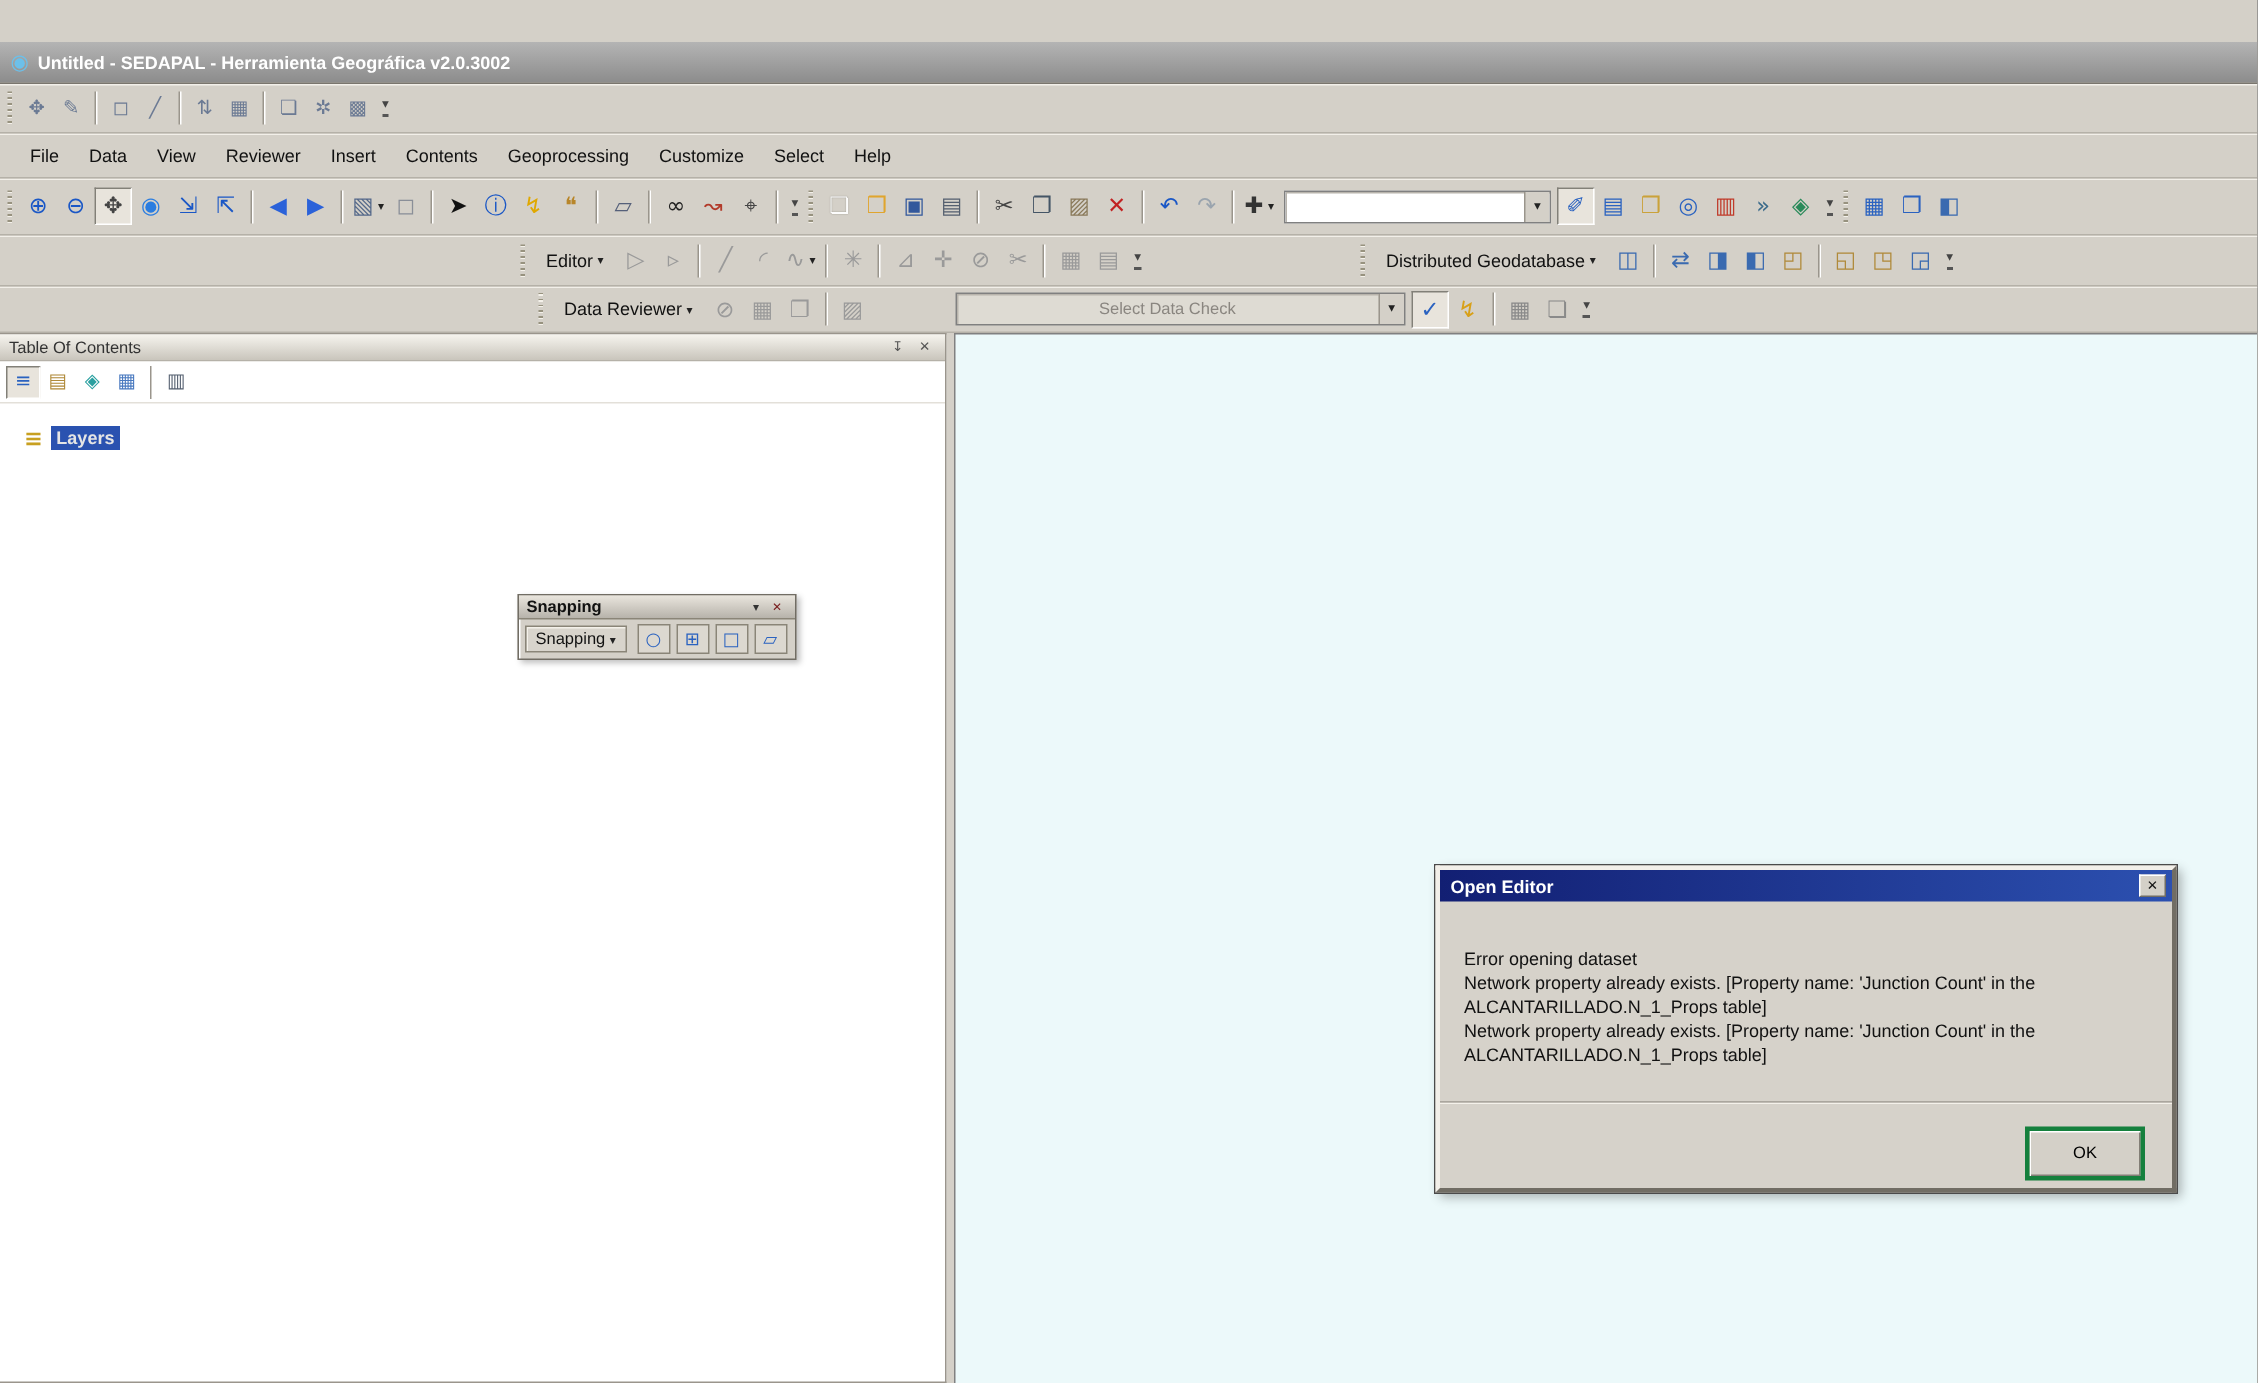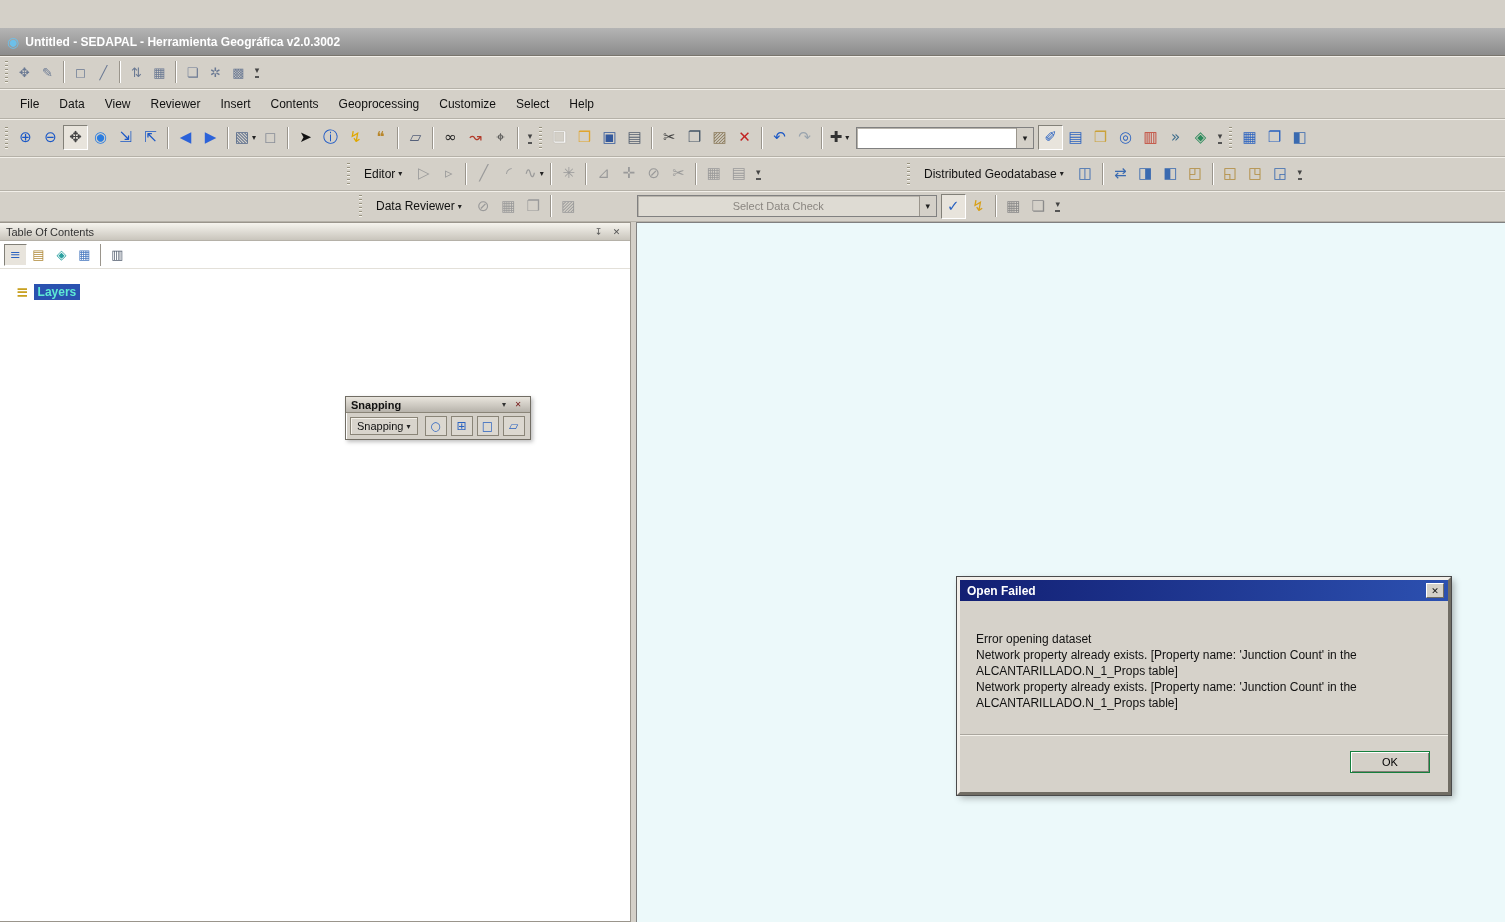--- a/index.html
+++ b/index.html
@@ -70,21 +70,21 @@
   padding:0 6px;font-size:11px;color:#333;border-bottom:1px solid #b5b1a8;}
 .toc-spacer{flex:1;}
 .tt-btn{width:15px;height:13px;display:flex;align-items:center;justify-content:center;
   font-family:"DejaVu Sans",sans-serif;font-size:9px;color:#555;margin-left:3px;}
 .toc-toolbar{height:28px;display:flex;align-items:center;padding:2px 4px;background:#fff;border-bottom:1px solid #e3e0d9;}
 .toc-toolbar .tbtn{min-width:23px;height:22px;}
 .toc-toolbar .glyph{font-size:13px;}
 .toc-tree{padding:14px 0 0 16px;}
 .tree-item{display:flex;align-items:center;font-size:12px;}
 .layers-glyph{font-family:"DejaVu Sans",sans-serif;color:#c8a020;font-size:15px;font-weight:bold;margin-right:5px;}
-.sel{background:#2a52b0;color:#5eead4;font-weight:bold;padding:1px 4px;}
+.sel{background:#2a52b0;color:#e5e5e5;font-weight:bold;padding:1px 4px;}
 .map{position:absolute;left:636px;top:0;right:0;bottom:0;background:#ecf9fa;
   border-left:1px solid #808080;border-top:1px solid #808080;}
 
 
 .snapping-window{position:absolute;left:345px;top:396px;width:186px;background:#d4d0c8;
   border:1px solid #716d64;box-shadow:inset 1px 1px 0 #fff,2px 2px 4px rgba(0,0,0,.25);}
 .snap-titlebar{height:16px;background:linear-gradient(#e9e5dd,#b7b3ab);display:flex;align-items:center;
   padding:0 5px;font-size:11px;font-weight:bold;border-bottom:1px solid #8a8578;}
 .snap-controls{margin-left:auto;display:flex;align-items:center;}
 .snap-ctl{width:14px;height:12px;display:flex;align-items:center;justify-content:center;
@@ -99,22 +99,22 @@
   border:3px solid;border-color:#f2efe9 #716d64 #716d64 #f2efe9;
   box-shadow:0 0 0 1px #4a4a4a,3px 3px 7px rgba(0,0,0,.3);}
 .dialog-titlebar{height:21px;background:linear-gradient(90deg,#121f73,#2c50b0);display:flex;align-items:center;
   padding:0 4px 0 7px;color:#fff;font-weight:bold;font-size:12px;}
 .dlg-close{margin-left:auto;width:18px;height:15px;background:#d4d0c8;border:1px solid;
   border-color:#fff #716d64 #716d64 #fff;display:flex;align-items:center;justify-content:center;
   font-family:"DejaVu Sans",sans-serif;font-size:9px;color:#111;}
 .dialog-body{height:134px;padding:30px 16px 0;font-size:12px;line-height:16px;
   border-bottom:1px solid #aaa69e;box-shadow:0 1px 0 #f4f1ea;}
 .dialog-footer{position:relative;height:57px;}
-.ok-btn{position:absolute;right:18px;top:16px;width:80px;height:22px;background:#d4d0c8;
-  border:1px solid #15803d;box-shadow:inset 1px 1px 0 #fff,inset -1px -1px 0 #827e76;
+.ok-btn{position:absolute;right:18px;top:16px;width:80px;height:36px;background:#d4d0c8;
+  border:3px solid #15803d;box-shadow:inset 1px 1px 0 #fff,inset -1px -1px 0 #827e76;
   font-family:inherit;font-size:11px;cursor:default;}
 </style>
 </head>
 <body>
 
 <div class="screen">
 
 
   <div class="app-titlebar">
     <span class="app-icon">◉</span>
@@ -531,21 +531,21 @@
           </span>
           <span class="tbtn framed">
             <span class="glyph" style="color: rgb(42, 98, 192);">▱</span>
           </span>
         </span>
     </div>
   </div>
 
   <div class="dialog">
     <div class="dialog-titlebar">
-      <span>Open Failed</span>
+      <span>Open Editor</span>
       <span class="dlg-close">✕</span>
     </div>
     <div class="dialog-body">
       <div class="dlg-line">Error opening dataset</div>
       <div class="dlg-line">Network property already exists. [Property name: 'Junction Count' in the ALCANTARILLADO.N_1_Props table]</div>
       <div class="dlg-line">Network property already exists. [Property name: 'Junction Count' in the ALCANTARILLADO.N_1_Props table]</div>
     </div>
     <div class="dialog-footer">
       <button class="ok-btn">OK</button>
     </div>

